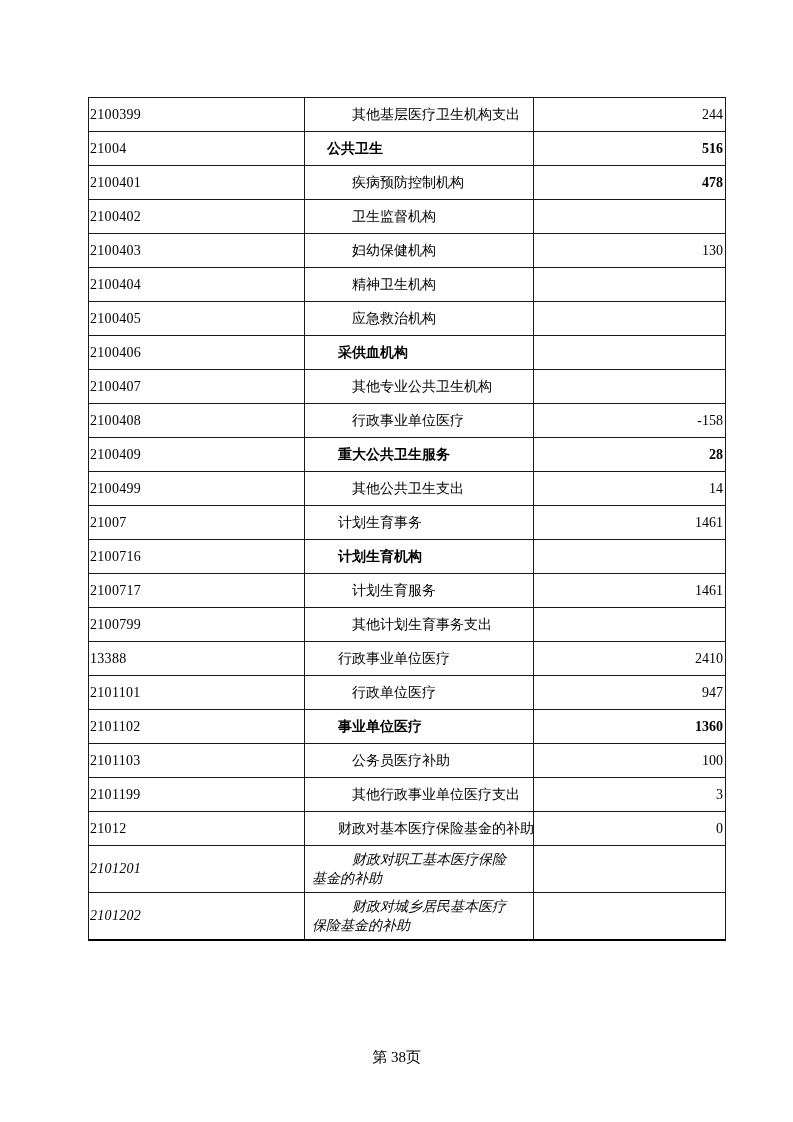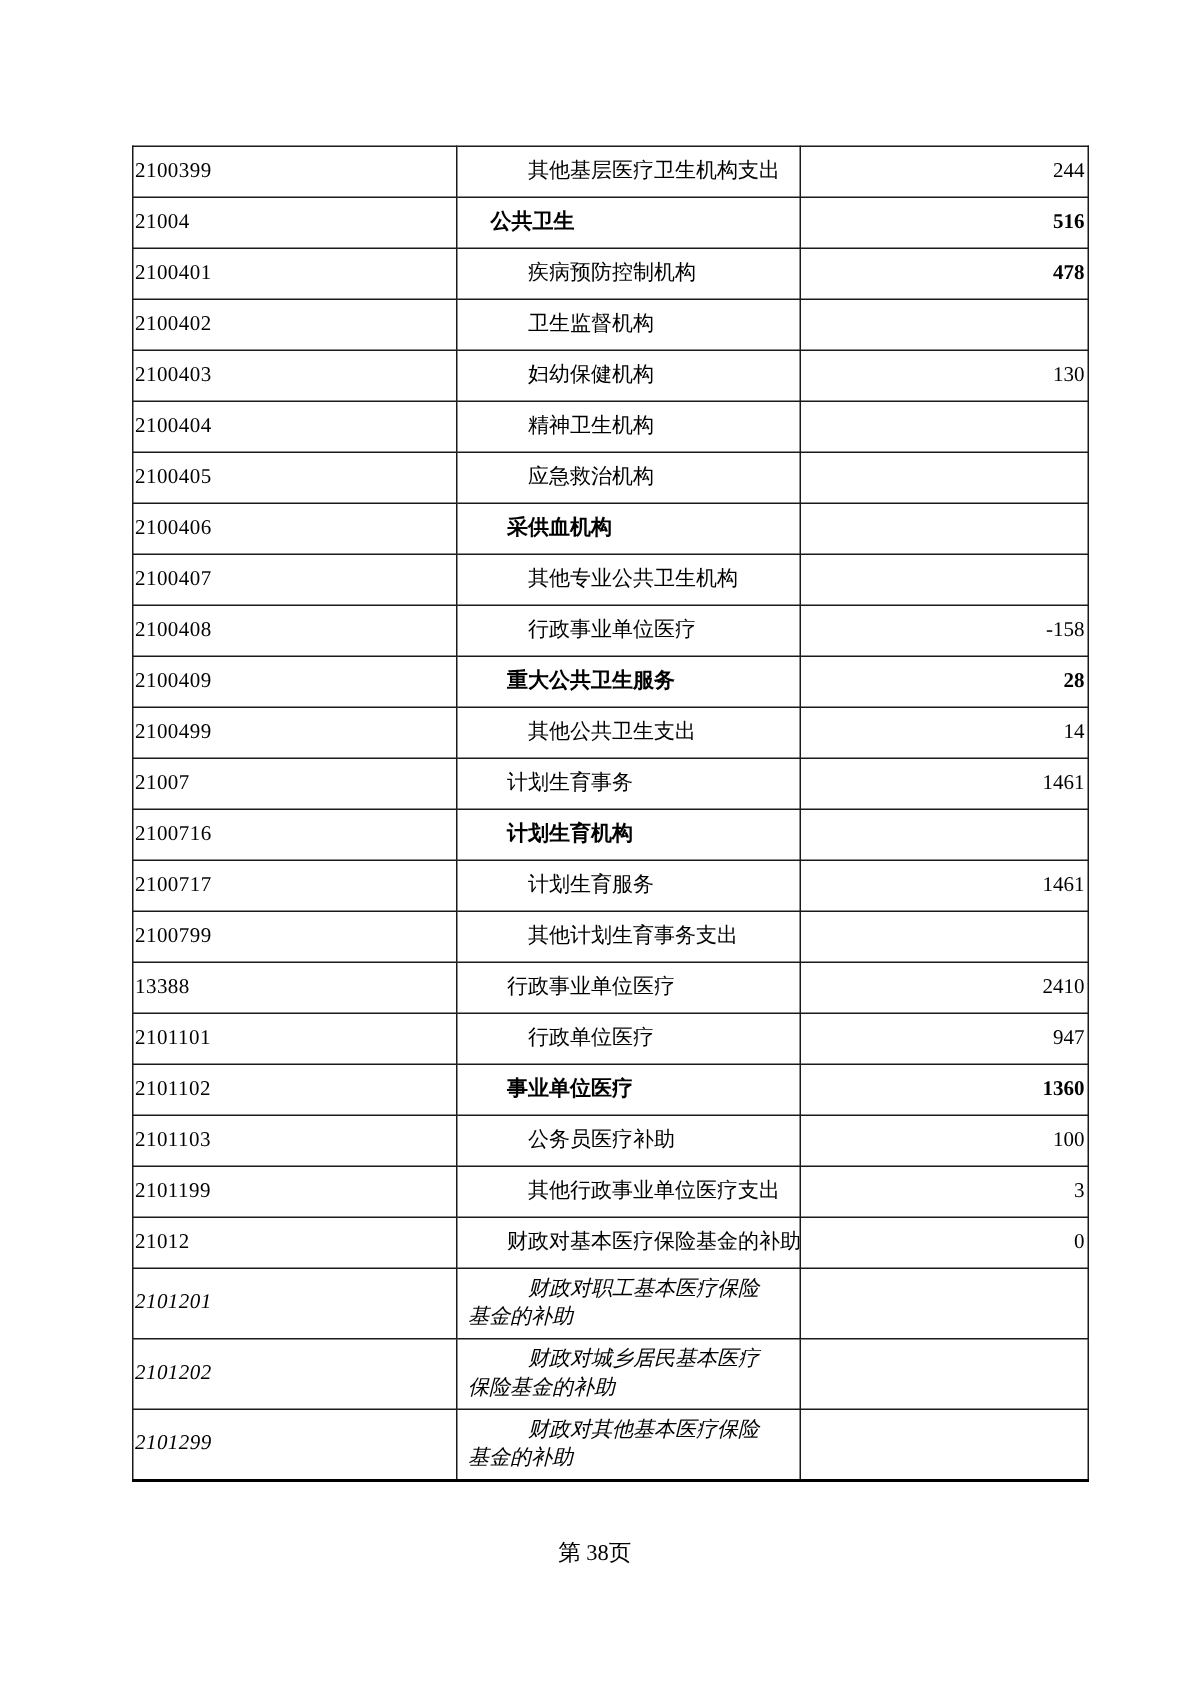--- a/index.html
+++ b/index.html
@@ -54,21 +54,21 @@
     padding-right: 2px;
   }
   tr.indent-1 td.cell-name { text-indent: 15px; }
   tr.indent-2 td.cell-name { text-indent: 26px; }
   tr.indent-3 td.cell-name { text-indent: 40px; }
   tr.bold-name td.cell-name  { font-weight: bold; }
   tr.bold-value td.cell-value { font-weight: bold; }
   .page-footer {
     position: absolute;
     left: 0;
-    top: 1026px;
+    top: 1048px;
     width: 793px;
     text-align: center;
     font-size: 15px;
     color: #000;
   }
 </style>
 </head>
 <body>
 
 <div class="page">
@@ -193,23 +193,18 @@
         <tr class="row indent-3 tall">
     <td class="cell-code">2101201</td>
     <td class="cell-name">财政对职工基本医疗保险基金的补助</td>
     <td class="cell-value"></td>
   </tr>
         <tr class="row indent-3 tall">
     <td class="cell-code">2101202</td>
     <td class="cell-name">财政对城乡居民基本医疗保险基金的补助</td>
     <td class="cell-value"></td>
   </tr>
-        <tr class="row indent-3 tall">
-    <td class="cell-code">2101299</td>
-    <td class="cell-name">财政对其他基本医疗保险基金的补助</td>
-    <td class="cell-value"></td>
-  </tr>
       </tbody>
   </table>
 
   <div class="page-footer">第 38页</div>
 
 </div>
 
 </body></html>

